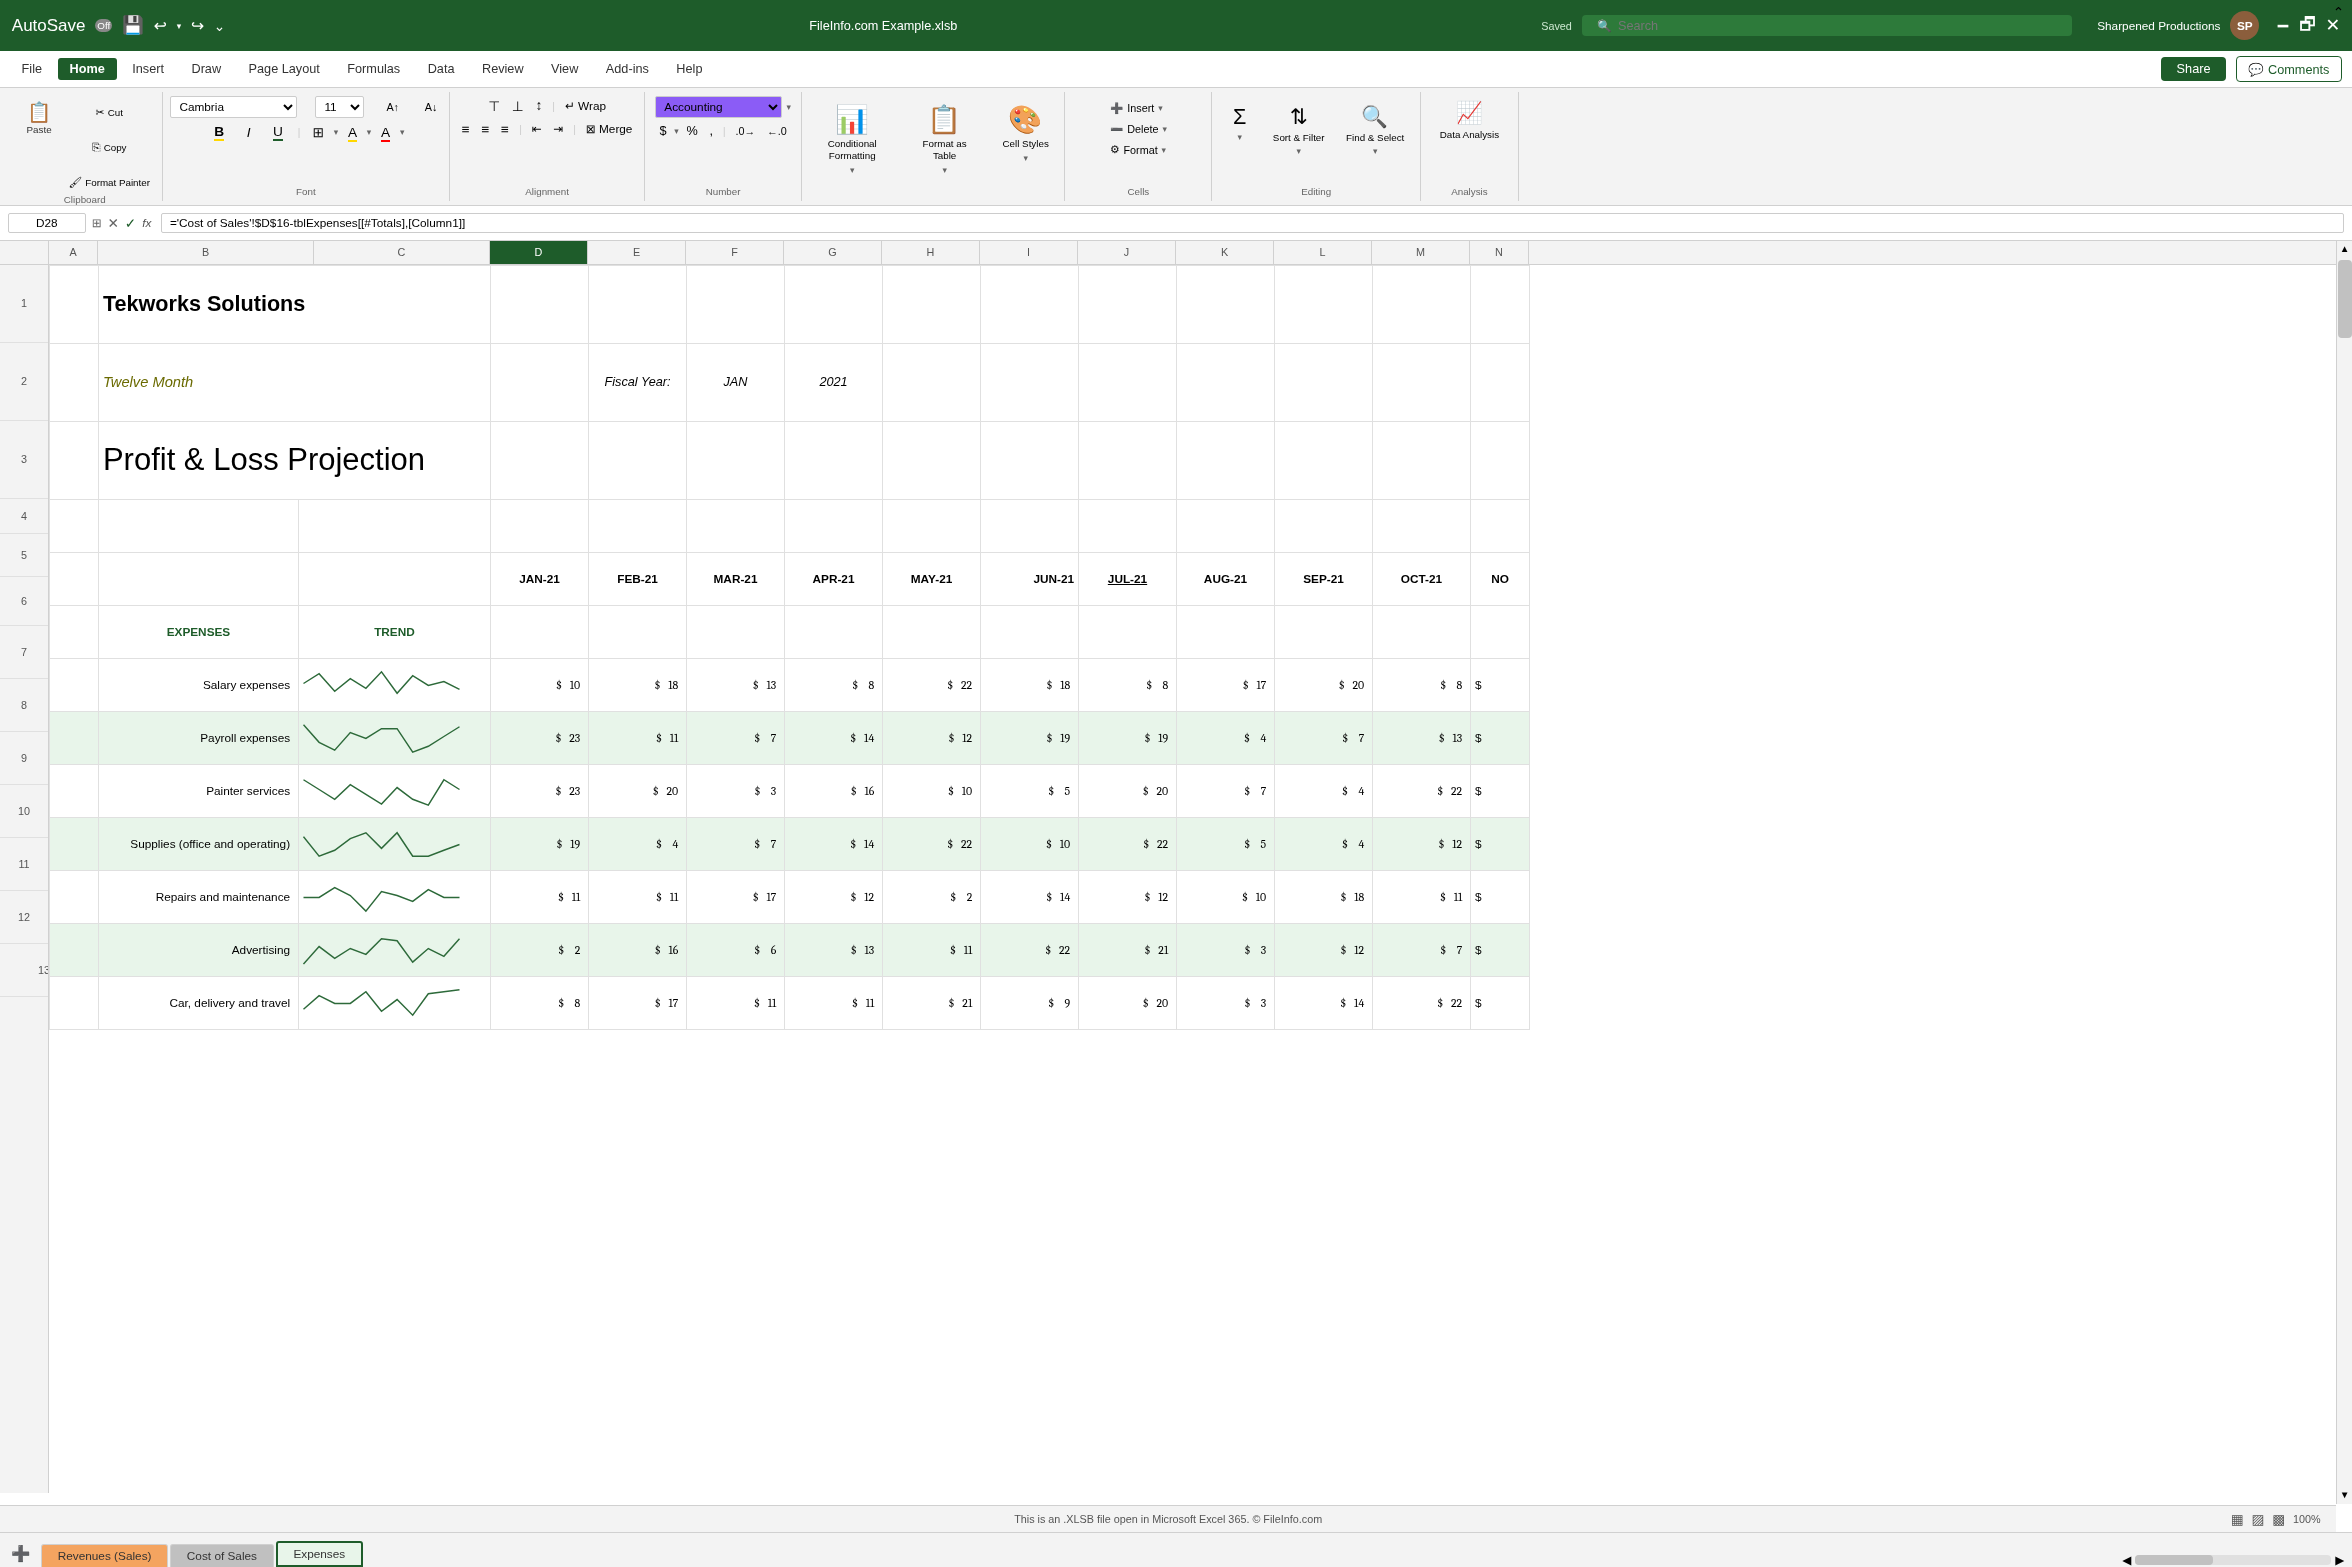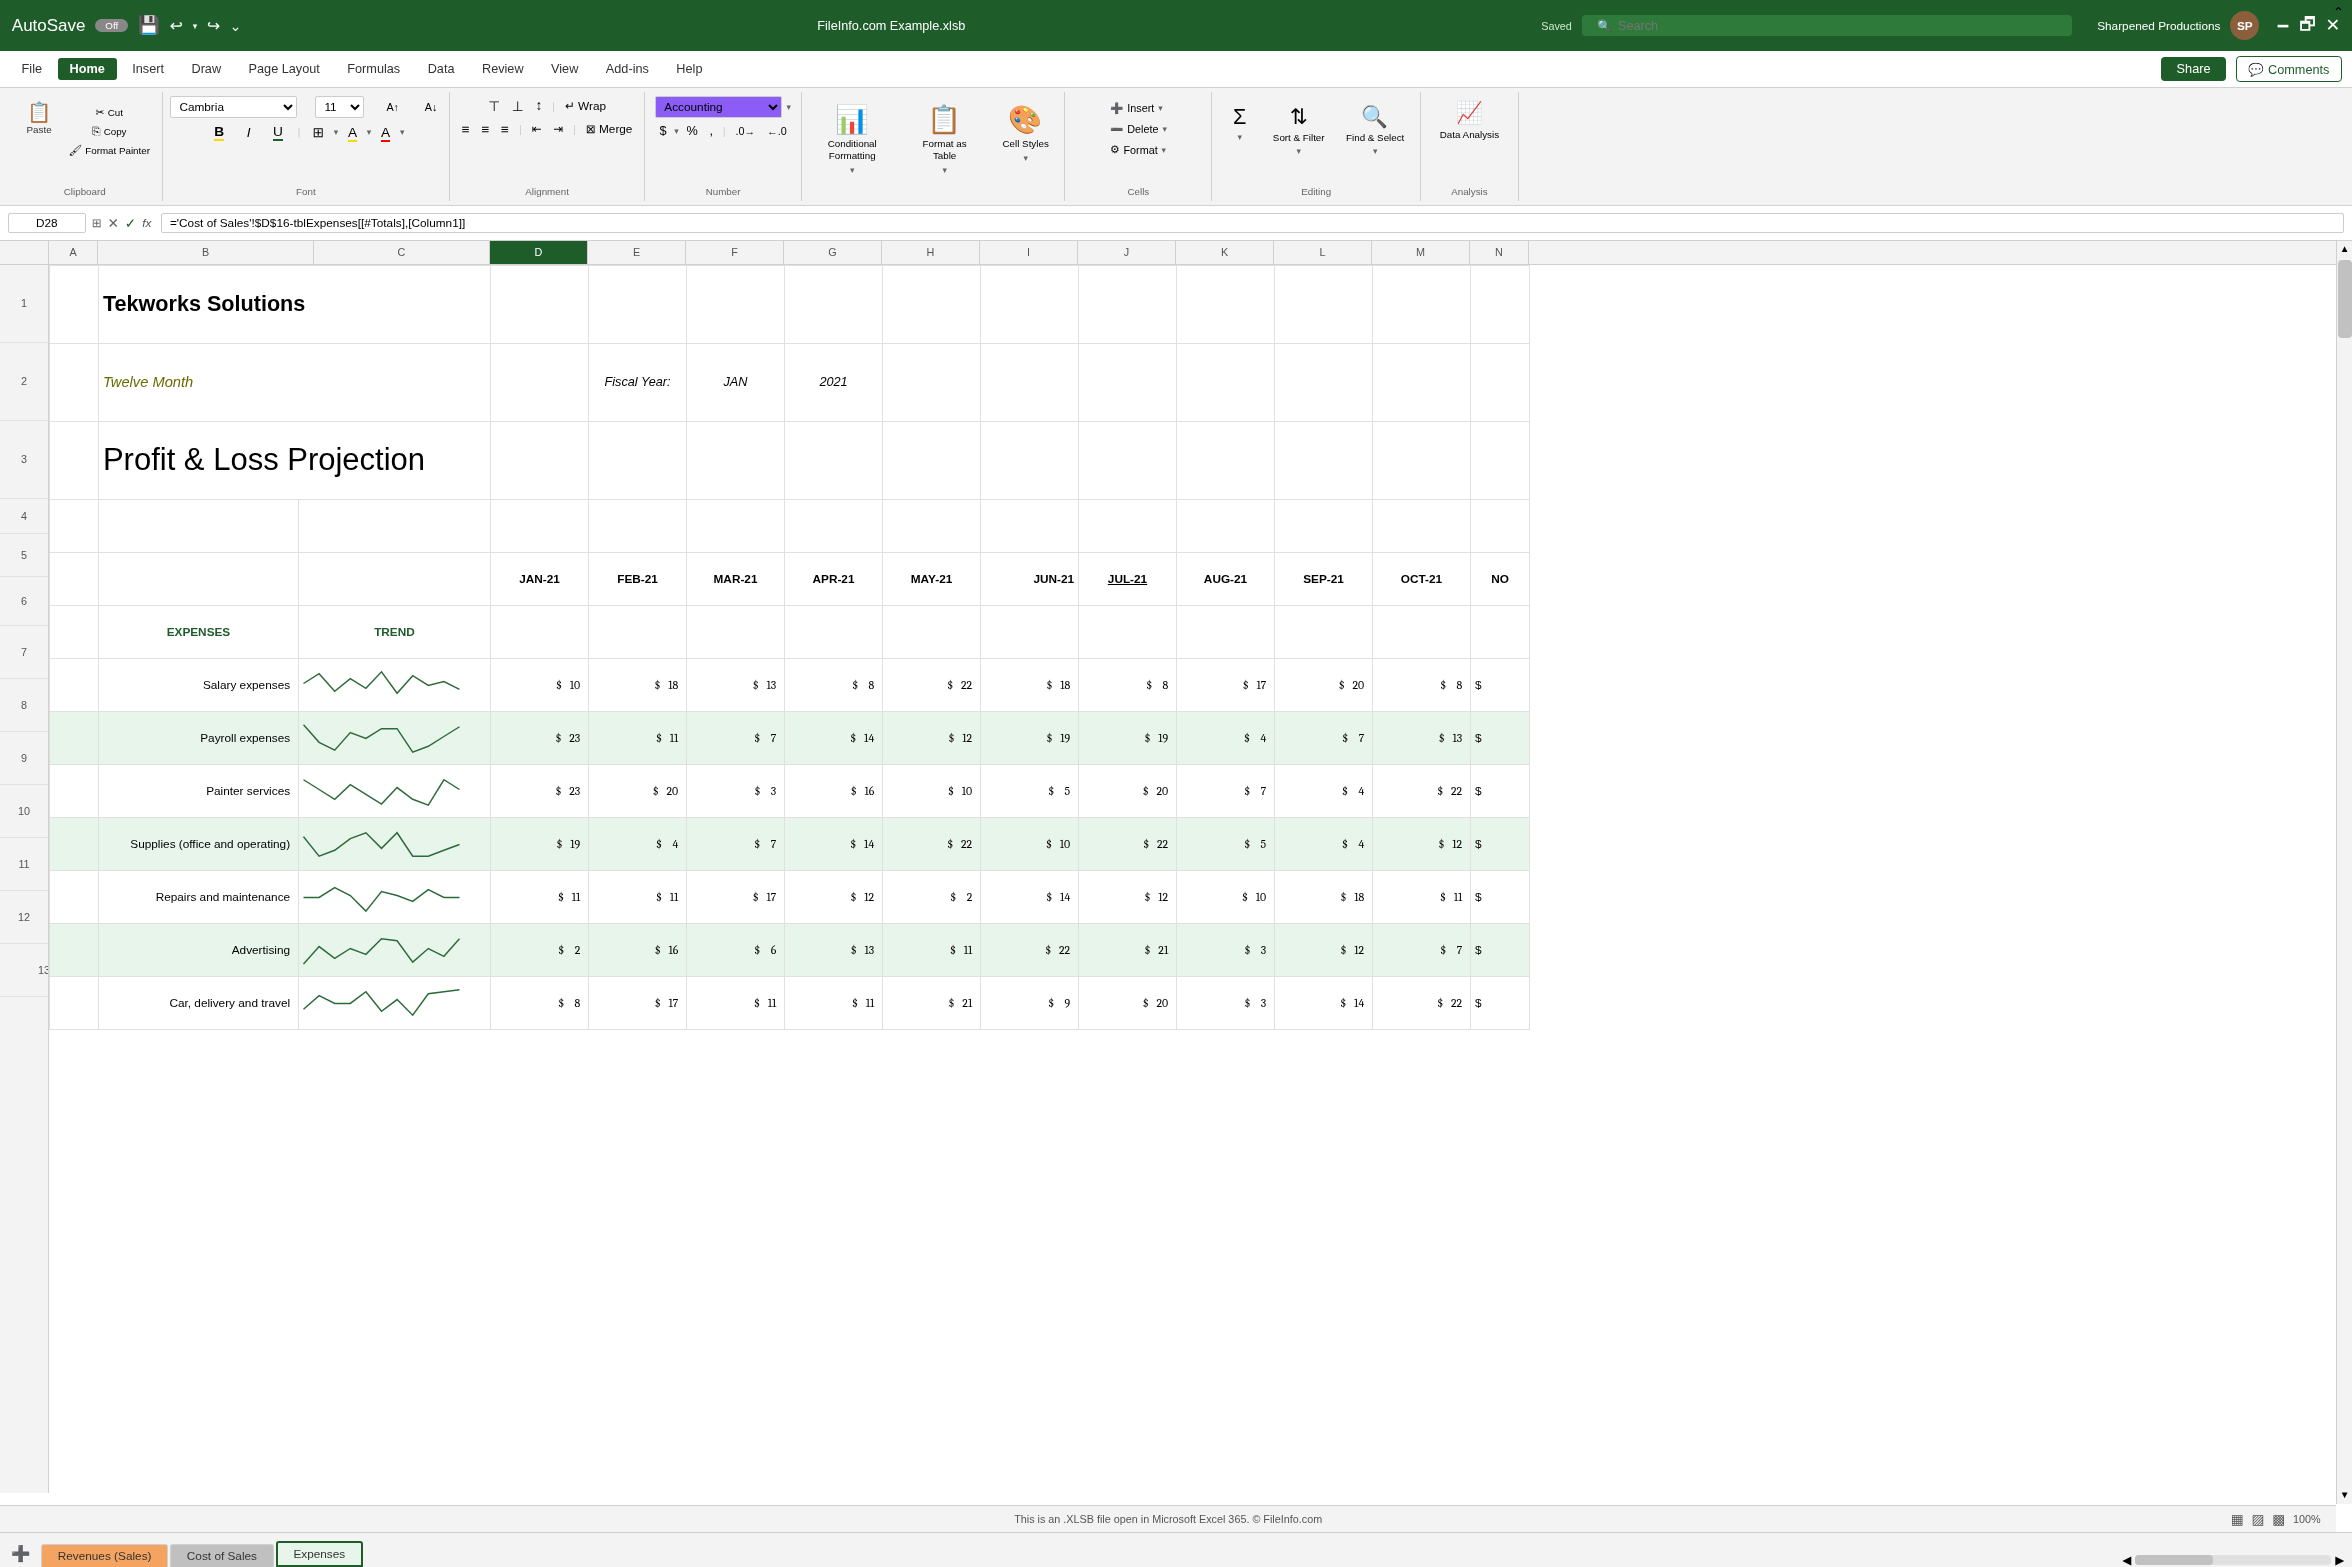--- a/index.html
+++ b/index.html
@@ -284,21 +284,21 @@
     ::-webkit-scrollbar-track { background: #f1f1f1; }
     ::-webkit-scrollbar-thumb { background: #c1c1c1; border-radius: 3.9px; }
 
     .caret { font-size: 8.8px; color: #666; }
   </style>
 </head>
 <body>
 
 <div id="titlebar">
   <span style="font-size:17px;">AutoSave</span>
-  <span style="background:#888;border-radius:9.8px;padding:1px 10px;font-size:9.8px;color:#fff;cursor:pointer;">Off</span>
+  <span style="background:#888;border-radius:9.8px;padding:1px 2px;font-size:9.8px;color:#fff;cursor:pointer;">Off</span>
 
   <span style="font-size:17.6px;cursor:pointer;">💾</span>
   <span style="font-size:15.7px;cursor:pointer;">↩</span>
   <span style="font-size:8.8px;cursor:pointer;">▾</span>
   <span style="font-size:15.7px;cursor:pointer;">↪</span>
   <span style="font-size:13.7px;cursor:pointer;">⌄</span>
 
   <span style="flex:1;text-align:center;font-size:12.7px;">FileInfo.com Example.xlsb</span>
   <span style="font-size:10.8px;color:#cde8d0;">Saved</span>
 
@@ -333,21 +333,21 @@
 </div>
 
 <div id="ribbon">
 
   <div class="ribbon-group">
     <div class="ribbon-row" style="flex:1;align-items:flex-start;padding-top:3.9px;">
       <button class="rb-btn" style="min-width:47px;">
         <span class="icon">📋</span>
         <span class="lbl">Paste</span>
       </button>
-      <div style="display:flex;flex-direction:column;gap:2px;margin-top:3.9px;">
+      <div style="display:flex;flex-direction:column;gap:18px;margin-top:3.9px;">
         <button class="rb-btn-sm">✂ <span style="font-size:9.8px;">Cut</span></button>
         <button class="rb-btn-sm">⎘ <span style="font-size:9.8px;">Copy</span></button>
         <button class="rb-btn-sm">🖌 <span style="font-size:9.8px;">Format Painter</span></button>
       </div>
     </div>
     <div class="ribbon-group-label">Clipboard</div>
   </div>
 
   <div class="ribbon-group" style="min-width:225px;">
     <div class="ribbon-row" style="gap:18px;margin-bottom:3.9px;">

